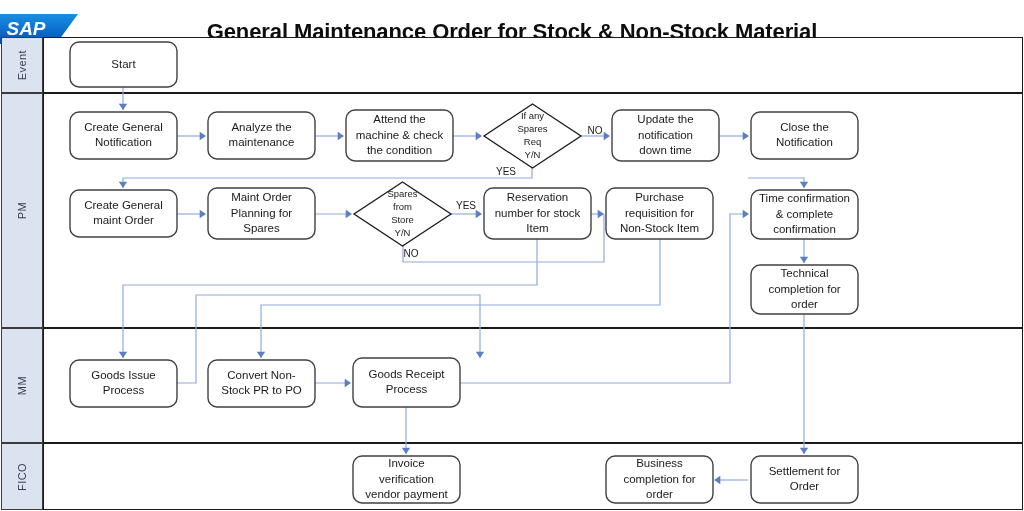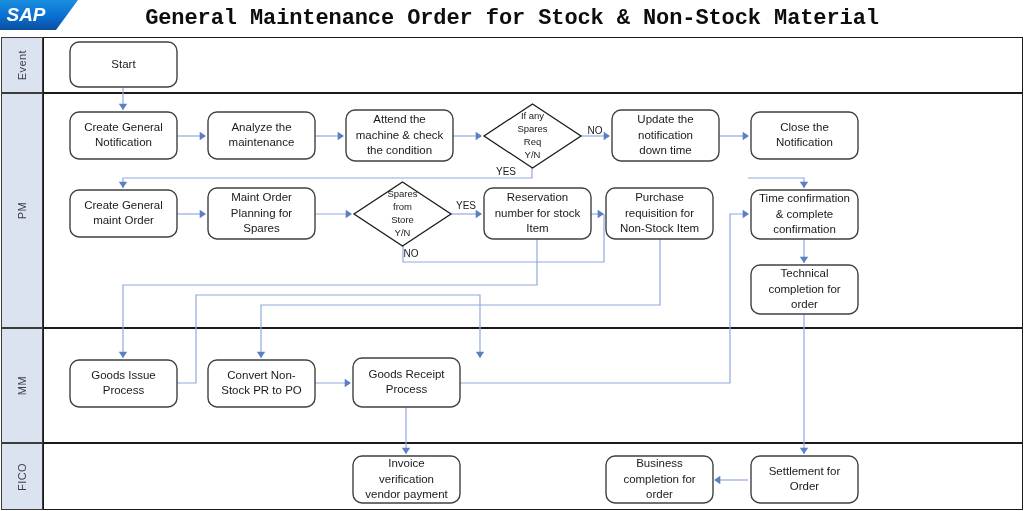--- a/index.html
+++ b/index.html
@@ -4,28 +4,28 @@
 <style>
   html,body{margin:0;padding:0;background:#ffffff;}
   body{
     width:1024px;height:511px;overflow:hidden;
     font-family:"Liberation Sans","DejaVu Sans",sans-serif;
     color:#111;
   }
   #root{position:relative;width:1024px;height:511px;}
 
   
-  .header{position:absolute;left:0;top:0;width:1024px;height:36px;}
+  .header{position:absolute;left:0;top:14px;width:1024px;height:36px;}
   .sap-logo{position:absolute;left:0;top:0;width:78px;height:30px;}
   .title{
     position:absolute;left:0;top:0;width:1024px;height:36px;
     display:flex;align-items:center;justify-content:center;
     font-size:22px;font-weight:bold;letter-spacing:-0.1px;
     color:#0d0d0d;
-    font-family:Liberation Mono, monospace;
+    font-family:Liberation Sans, sans-serif;
   }
 
   
   .lane-label{
     position:absolute;left:1px;width:42px;
     background:#dbe3f0;border:1px solid #3b3b3b;
     box-sizing:border-box;
     display:flex;align-items:center;justify-content:center;
   }
   .lane-label span{

